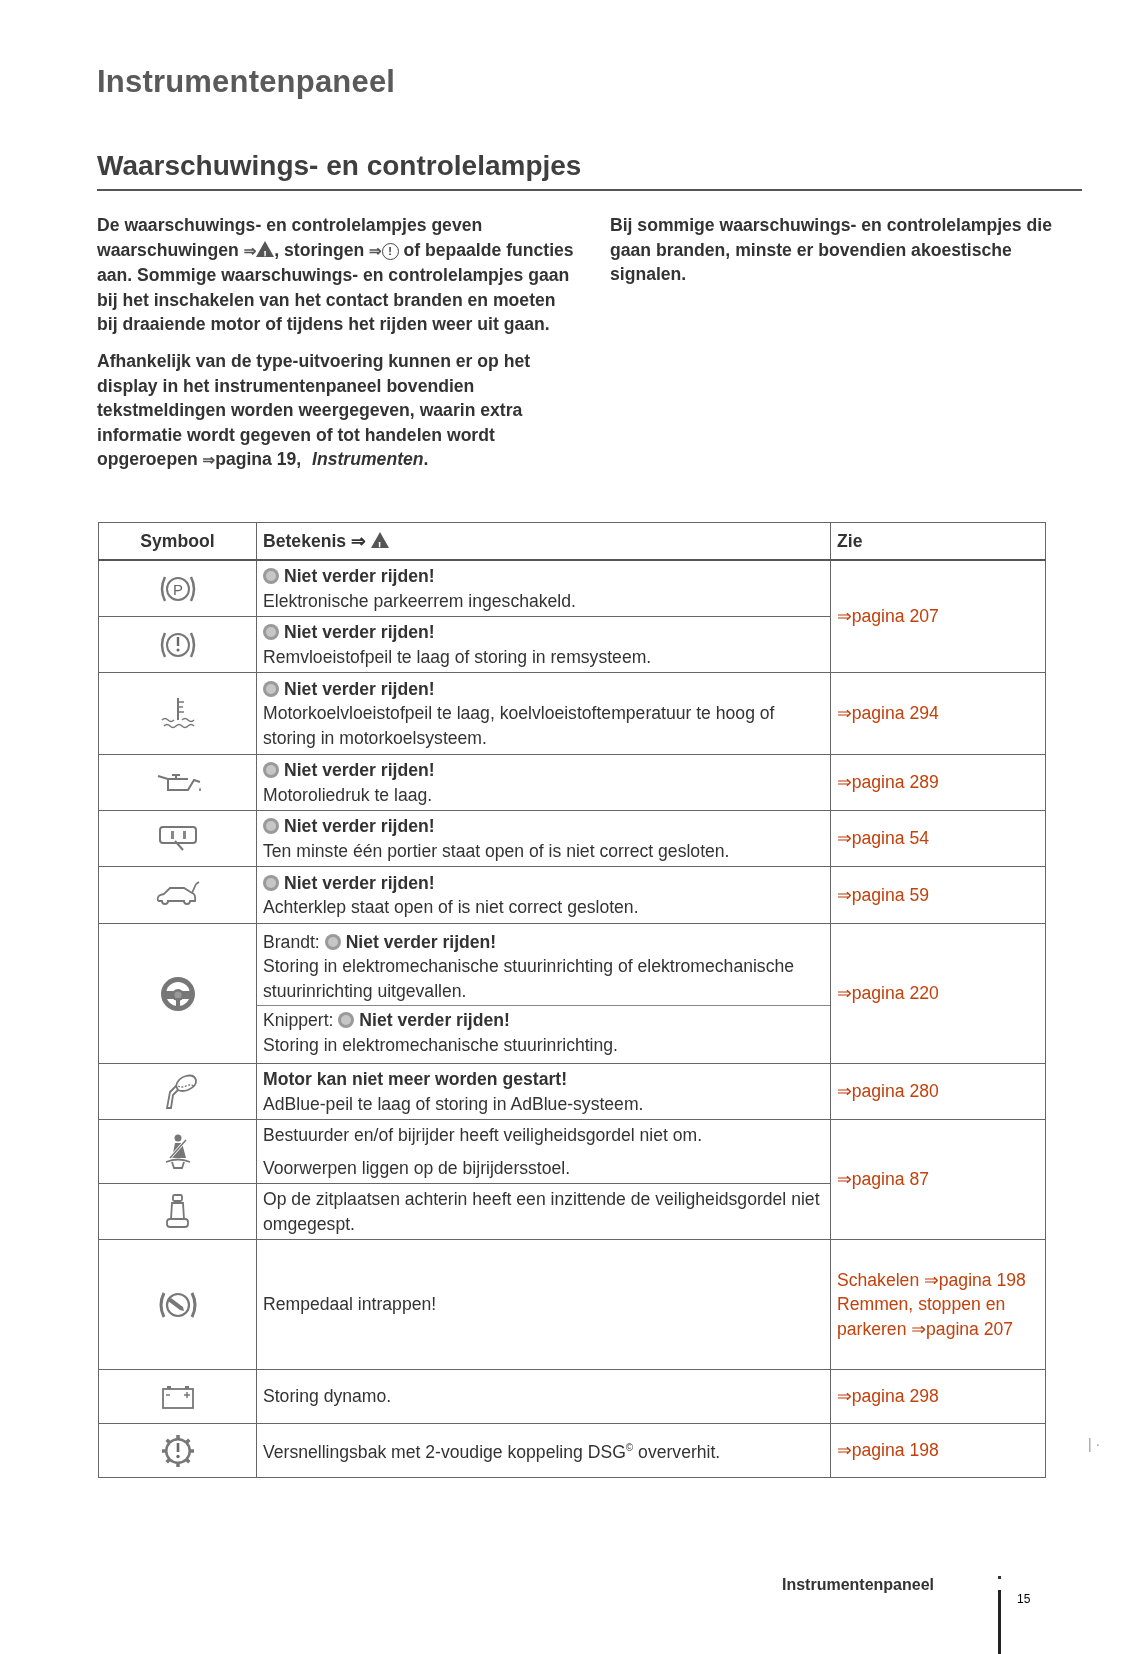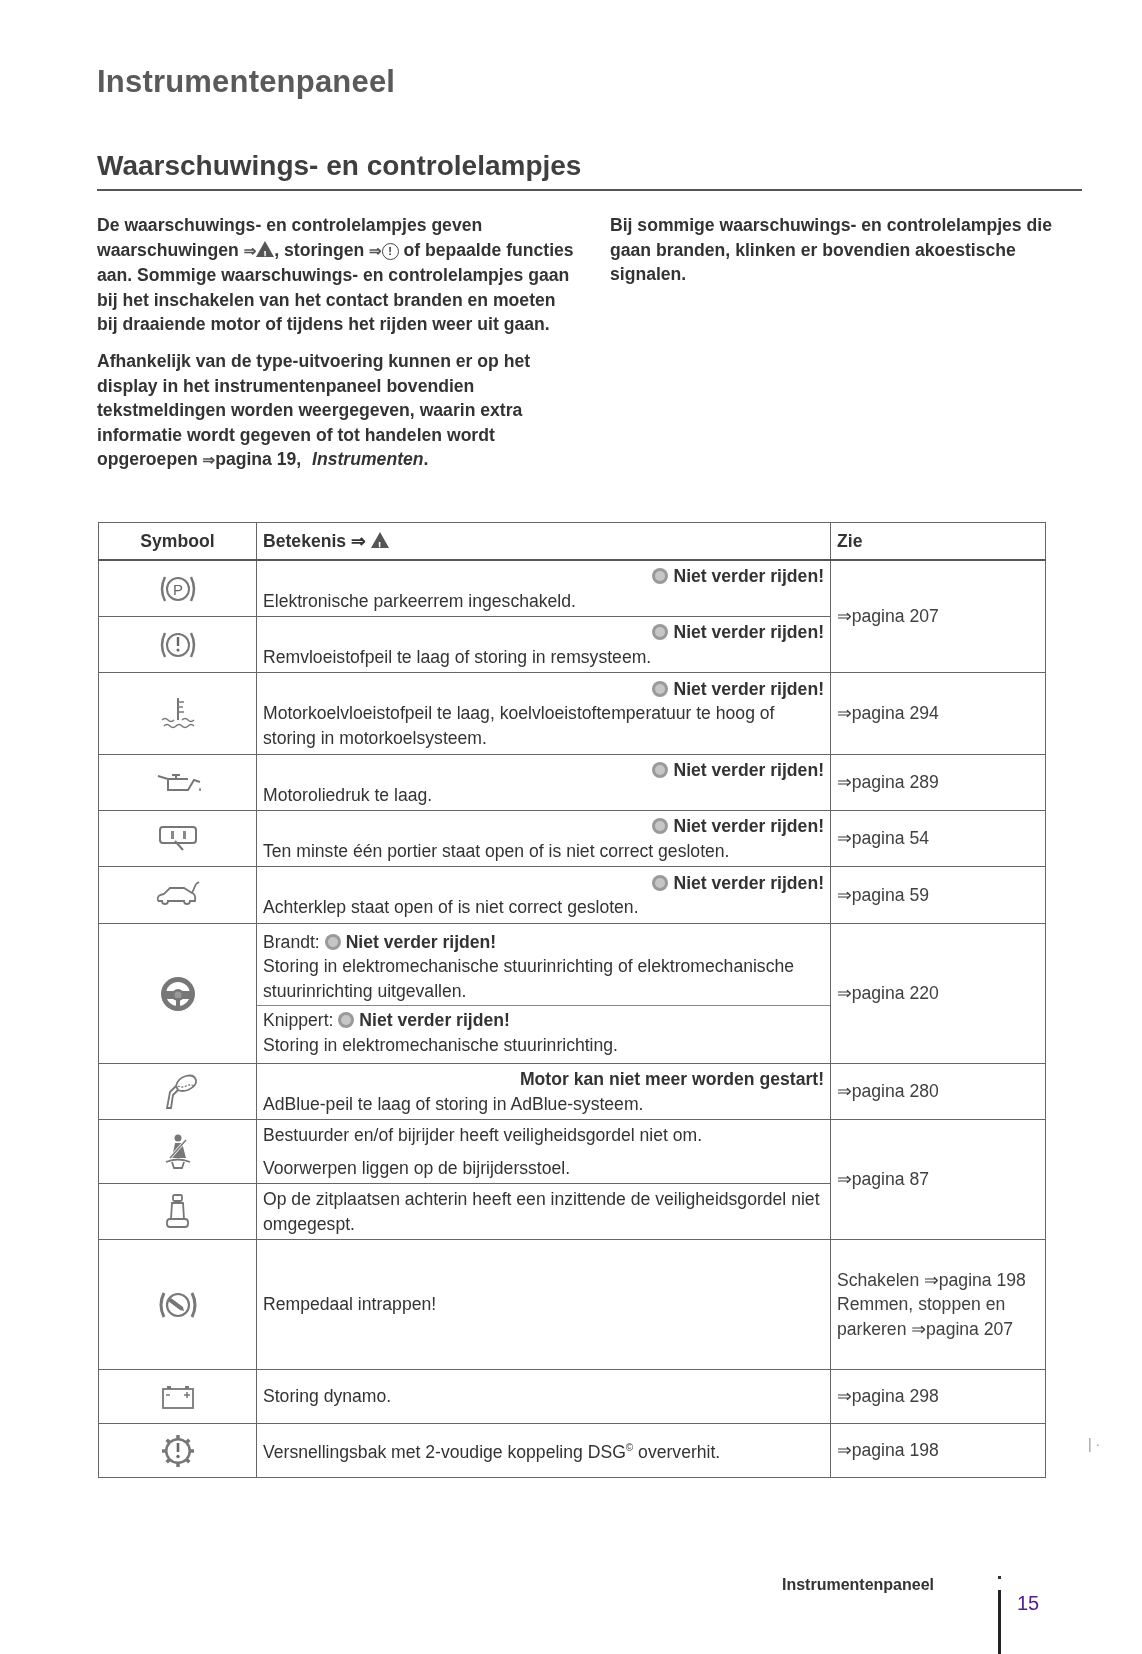--- a/index.html
+++ b/index.html
@@ -17,47 +17,47 @@
   .circ-i { display:inline-block; width:15px; height:15px; border:1.5px solid #444; border-radius:50%; font-size:11px; line-height:15px; text-align:center; vertical-align:1px; }
   em { font-style:italic;margin-left:6px; }
 
   table.main { position:absolute; left:98px; top:522px; width:948px; border-collapse:collapse; font-size:17.6px; color:#333; }
   table.main td, table.main th { border:1.5px solid #666; vertical-align:middle; padding:3px 6px; line-height:24.5px; }
   table.main th { font-weight:bold; text-align:left; height:30px; border-bottom:2.5px solid #555; }
   th.sym { text-align:center !important; width:145px; }
   th.zie { width:202px; }
   td.sym { text-align:center; padding:0; }
   td.sym svg { display:block; margin:0 auto; }
-  .b { font-weight:bold;text-align:right; }
+  .b { font-weight:bold; }
   .stop { display:inline-block; width:16px; height:16px; border-radius:50%; background:#9a9a9a; vertical-align:-2px; margin-right:5px; position:relative; }
   .stop::after { content:""; position:absolute; left:3px; top:3px; width:10px; height:10px; border-radius:50%; background:#c6c6c6; }
   .sub { display:block; }
   .split { border-top:1.5px solid #888; margin:2px -6px 0 -6px; padding:2px 6px 0 6px; }
-  td.ref { color:#404040; }
+  td.ref { color:#c2410c; }
 
   .footer-title { position:absolute; left:782px; top:1576px; font-size:16px; font-weight:bold; color:#333; }
   .footer-bar { position:absolute; left:998px; top:1590px; width:3px; height:64px; background:#222; }
   .footer-dot { position:absolute; left:998px; top:1576px; width:3px; height:3px; background:#333; }
-  .footer-num { position:absolute; left:1017px; top:1592px; font-size:20px; color:#4c1d95; }
+  .footer-num { position:absolute; left:1017px; top:1592px; font-size:12px; color:#000000; }
   .margin-mark { position:absolute; left:1088px; top:1436px; font-size:14px; color:#999; }
 </style>
 </head>
 <body>
 
 <div class="h1">Instrumentenpaneel</div>
 <div class="h2">Waarschuwings- en controlelampjes</div>
 <div class="h2rule"></div>
 
 <div class="col col-left">
   <p><span>De waarschuwings- en controlelampjes geven waarschuwingen </span><span class="arrow">⇒</span><span class="warn-tri"></span><span>, storingen </span><span class="arrow">⇒</span><span class="circ-i">!</span><span> of bepaalde functies aan. Sommige waarschuwings- en controlelampjes gaan bij het inschakelen van het contact branden en moeten bij draaiende motor of tijdens het rijden weer uit gaan.</span></p>
   <p><span>Afhankelijk van de type-uitvoering kunnen er op het display in het instrumentenpaneel bovendien tekstmeldingen worden weergegeven, waarin extra informatie wordt gegeven of tot handelen wordt opgeroepen </span><span class="arrow">⇒</span><span>pagina 19, </span><em>Instrumenten</em><span>.</span></p>
 </div>
 
 <div class="col col-right">
-  <p>Bij sommige waarschuwings- en controlelampjes die gaan branden, klinken er bovendien akoestische signalen.</p>
+  <p>Bij sommige waarschuwings- en controlelampjes die gaan branden, minste er bovendien akoestische signalen.</p>
 </div>
 
 <table class="main">
   <tbody>
       <tr>
     <th class="sym">Symbool</th>
     <th><span>Betekenis ⇒</span> <span class="warn-tri"></span></th>
     <th class="zie">Zie</th>
   </tr>
 

